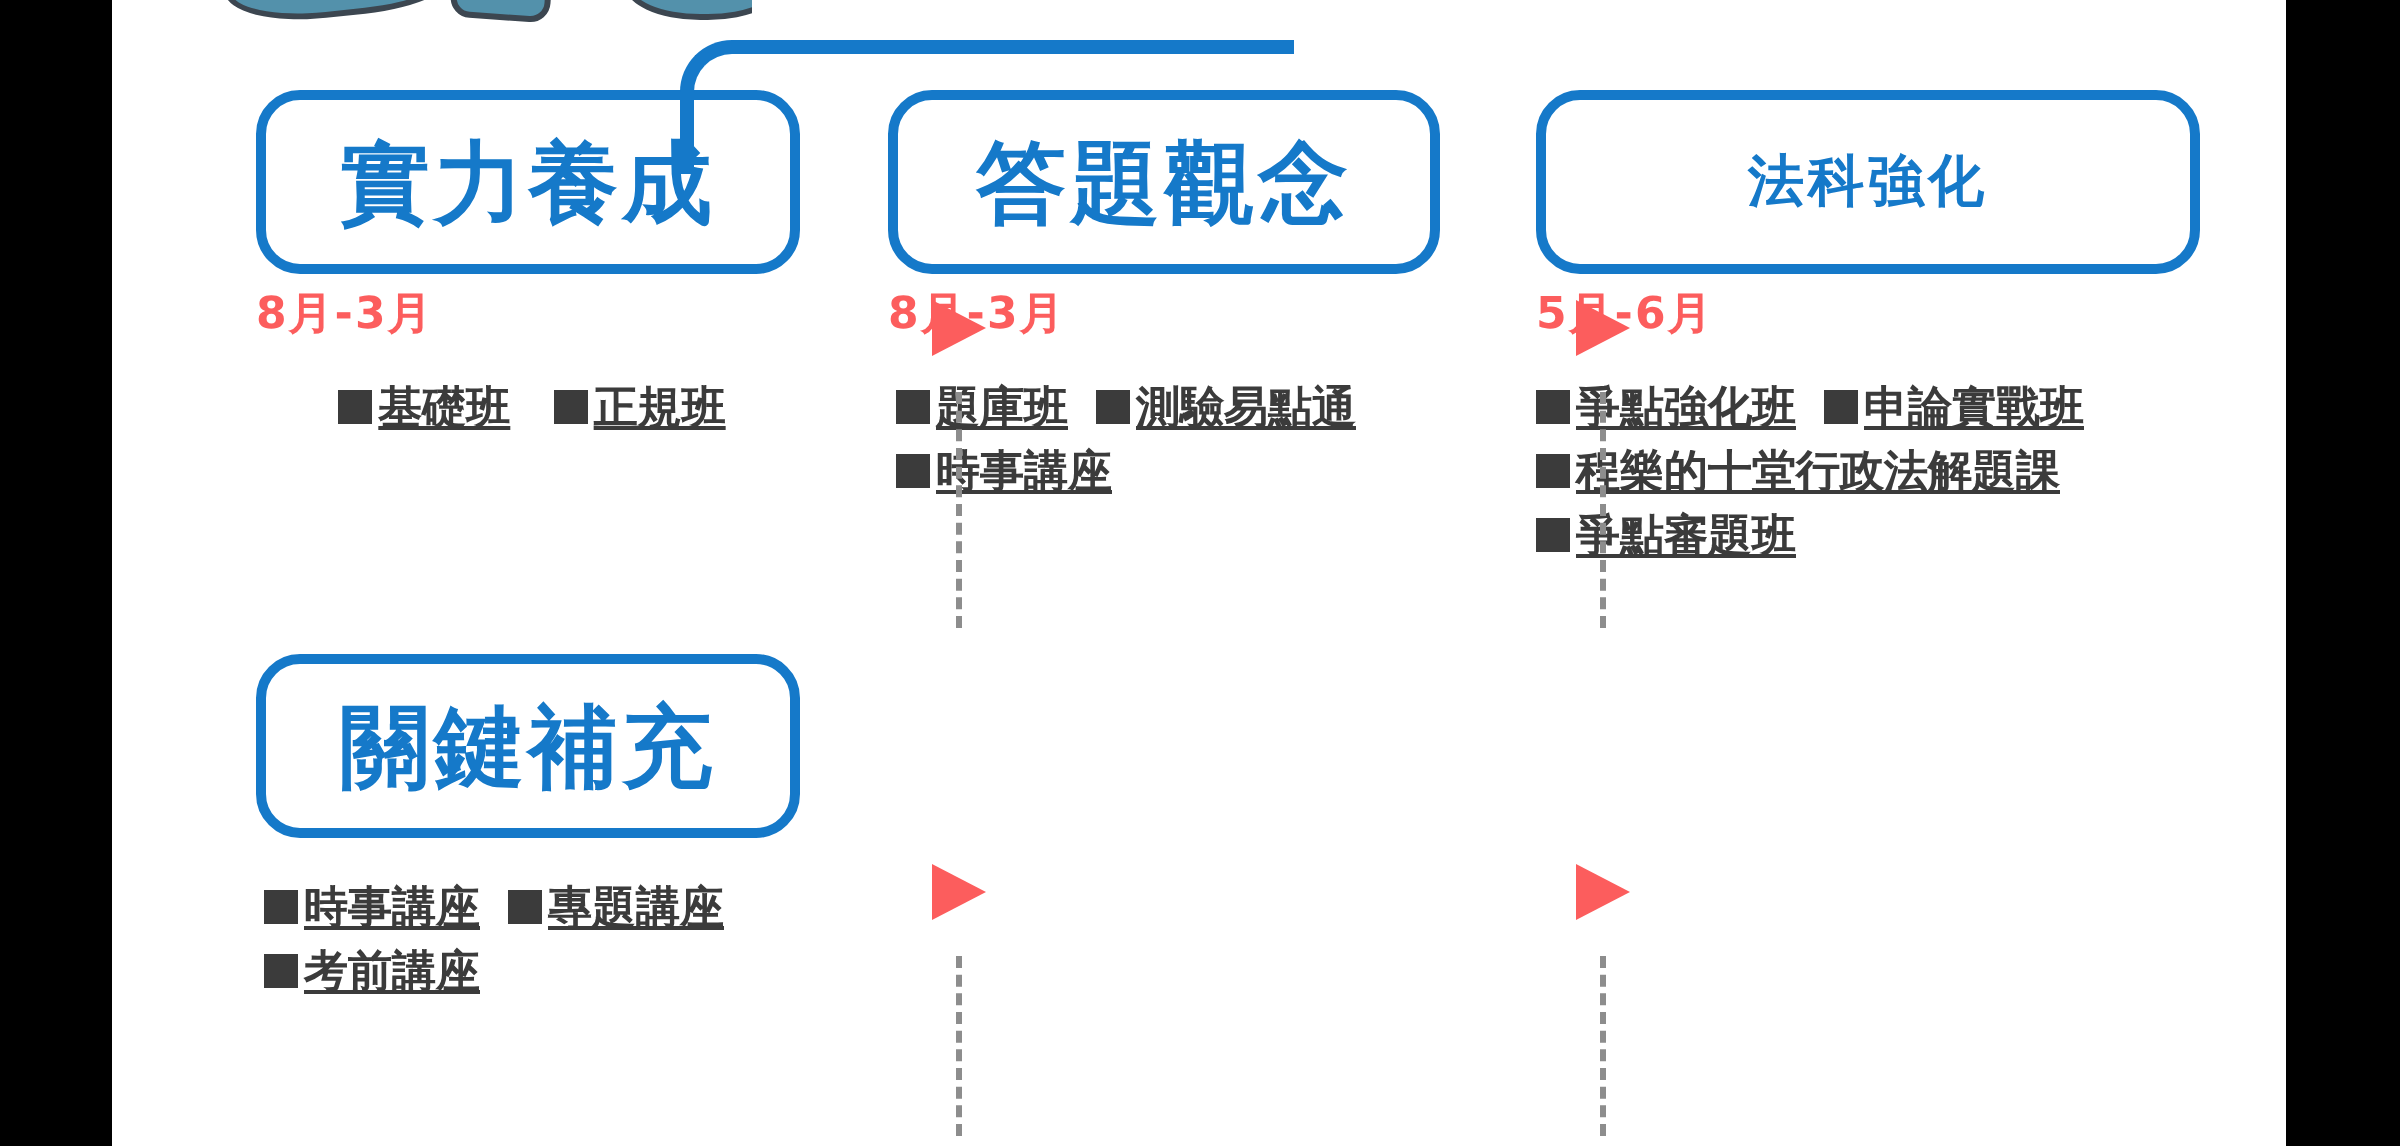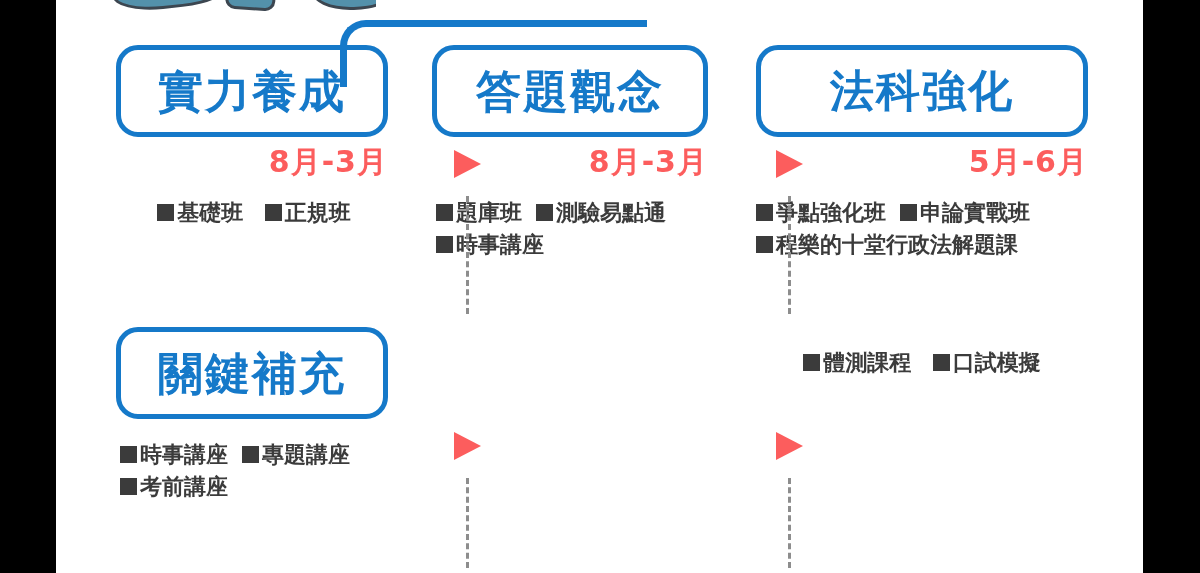--- a/index.html
+++ b/index.html
@@ -23,21 +23,21 @@
   .topdeco{position:absolute;left:56px;top:-30px;width:320px;height:46px;overflow:hidden;z-index:3;}
   .blob{position:absolute;background:#5391ab;border:3px solid #3c4650;}
   .blob.b1{left:56px;top:2px;width:112px;height:30px;border-radius:50%/60%;transform:rotate(-6deg);}
   .blob.b2{left:170px;top:0px;width:44px;height:34px;border-radius:6px 6px 10px 10px;transform:rotate(4deg);}
   .blob.b3{left:256px;top:2px;width:74px;height:32px;border-radius:45% 55% 50% 50%;}
   .swoosh{position:absolute;left:340px;top:20px;width:300px;height:60px;
           border-top:7px solid #1579c9;border-left:7px solid #1579c9;
           border-top-left-radius:26px;z-index:4;}
 
   
-  .grid{position:absolute;left:56px;top:0;width:1092px;height:573px;}
+  .grid{position:absolute;left:68px;top:0;width:1092px;height:573px;}
 
   .stage-col{position:absolute;}
   .col1{left:60px;width:272px;}
   .col2{left:376px;width:276px;}
   .col3{left:700px;width:332px;}
 
   .row1{top:45px;}
   .row2{top:327px;}
 
   .title-box{
@@ -49,43 +49,43 @@
     background:#fff;
   }
   .title-text{
     color:#1579c9;
     font-size:45px;
     font-weight:bold;
     letter-spacing:2px;
     line-height:1;
     white-space:nowrap;
   }
-  .col3 .title-text{font-size:44px;}
+  .col3 .title-text{font-size:28px;}
 
   .date-text{
-    text-align:right;
+    text-align:left;
     color:#fc5d5d;
-    font-size:30px;
+    font-size:22px;
     font-weight:bold;
     margin-top:10px;
     letter-spacing:1px;
     line-height:1;
   }
 
   .items{
     margin-top:20px;
     color:#3b3b3b;
     font-size:22px;
     font-weight:bold;
     line-height:1.45;
     text-align:left;
   }
   .col1 .items, .col2 .items{padding-left:4px;}
   .items.centered{text-align:center;}
-  .item{display:inline-block;white-space:nowrap;margin-right:14px;}
+  .item{display:inline-block;white-space:nowrap;margin-right:14px;text-decoration:underline;}
   .item:last-child{margin-right:0;}
   .bullet{
     display:inline-block;width:17px;height:17px;background:#3b3b3b;
     margin-right:3px;vertical-align:-1px;
   }
 
   
   .arrow{
     position:absolute;width:0;height:0;
     border-left:27px solid #fc5d5d;
@@ -145,39 +145,36 @@
     </div>
 
     <div class="stage-col col3 row1">
       <div class="title-box">
         <span class="title-text">法科強化</span>
       </div>
       <div class="date-text">5月-6月</div>
       <div class="items">
         <span class="item"><span class="bullet"></span><span>爭點強化班</span></span><span class="item"><span class="bullet"></span><span>申論實戰班</span></span><br>
         <span class="item"><span class="bullet"></span><span>程樂的十堂行政法解題課</span></span><br>
+        <span class="item"><span class="bullet"></span><span>爭點審題班</span></span>
       </div>
     </div>
 
     <div class="stage-col col1 row2">
       <div class="title-box">
         <span class="title-text">關鍵補充</span>
       </div>
       <div class="items">
         <span class="item"><span class="bullet"></span><span>時事講座</span></span><span class="item"><span class="bullet"></span><span>專題講座</span></span><br>
         <span class="item"><span class="bullet"></span><span>考前講座</span></span>
       </div>
     </div>
 
 
     <div class="stage-col col3 row2">
-      <div class="items centered">
-        <span class="item"><span class="bullet"></span><span>體測課程</span></span>
-        <span class="item"><span class="bullet"></span><span>口試模擬</span></span>
-      </div>
     </div>
 
     <div class="arrow a1"></div>
     <div class="arrow a2"></div>
     <div class="arrow a3"></div>
     <div class="arrow a4"></div>
 
     <div class="divider d1"></div>
     <div class="divider d2"></div>
     <div class="divider d3"></div>

